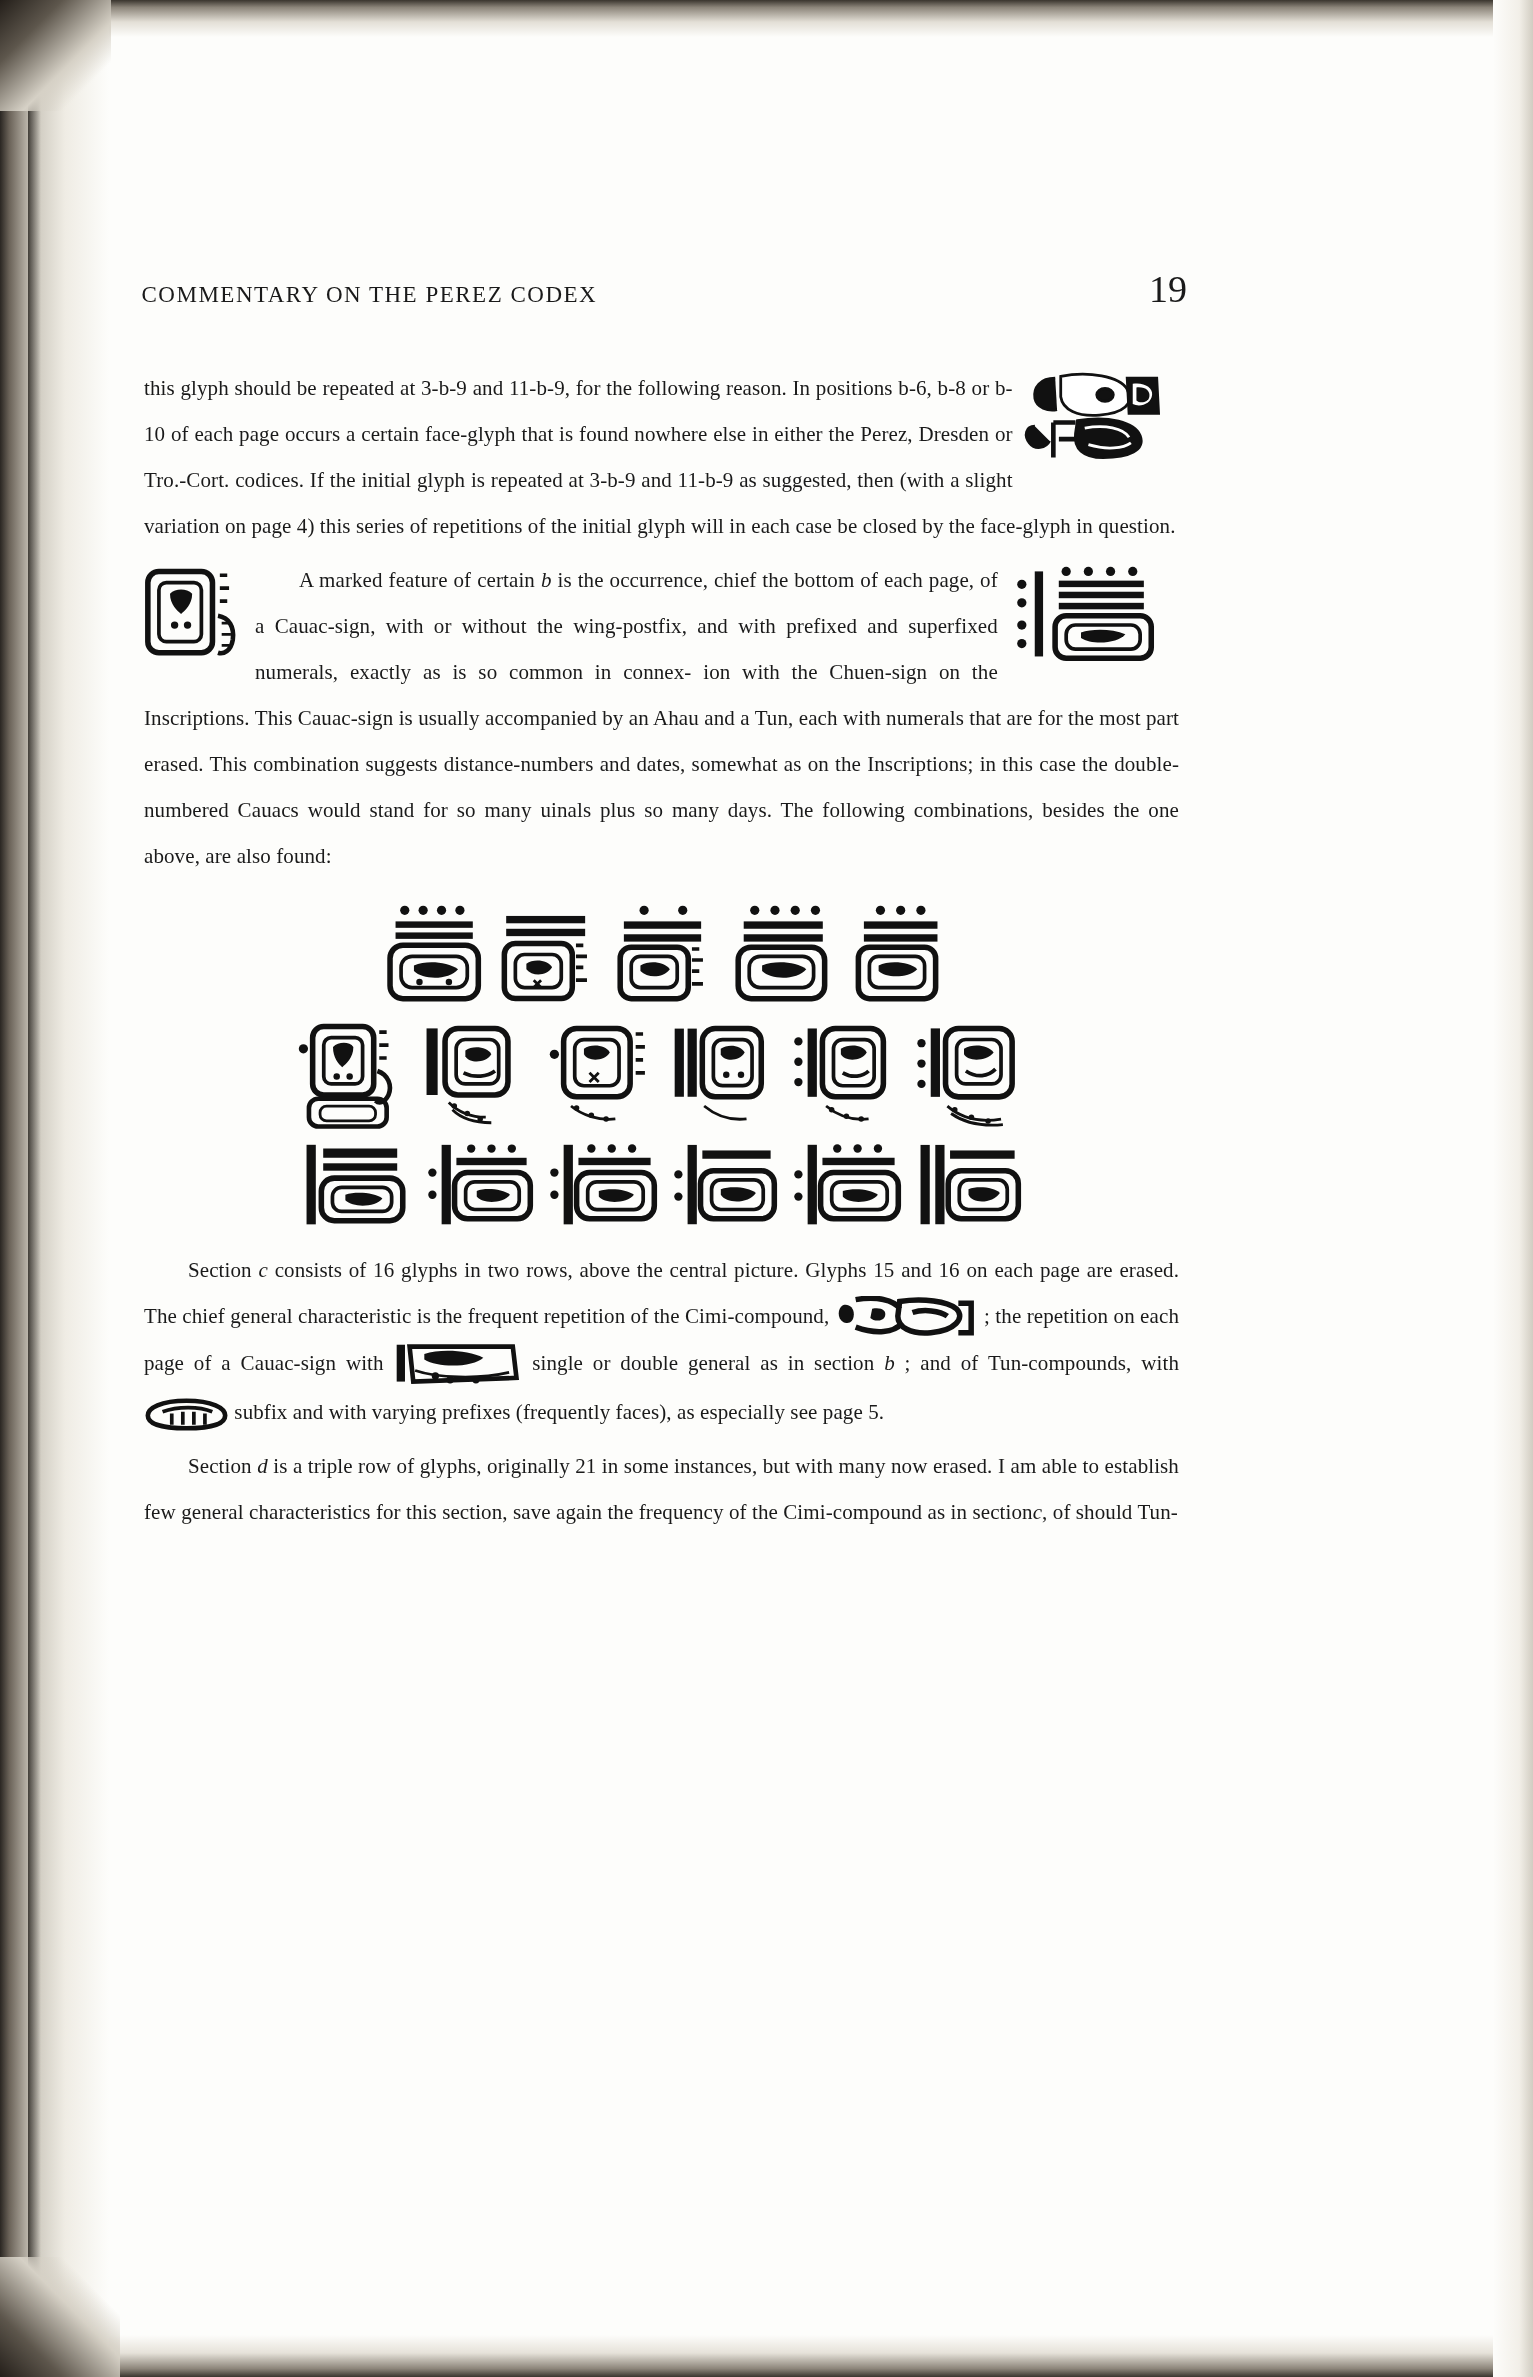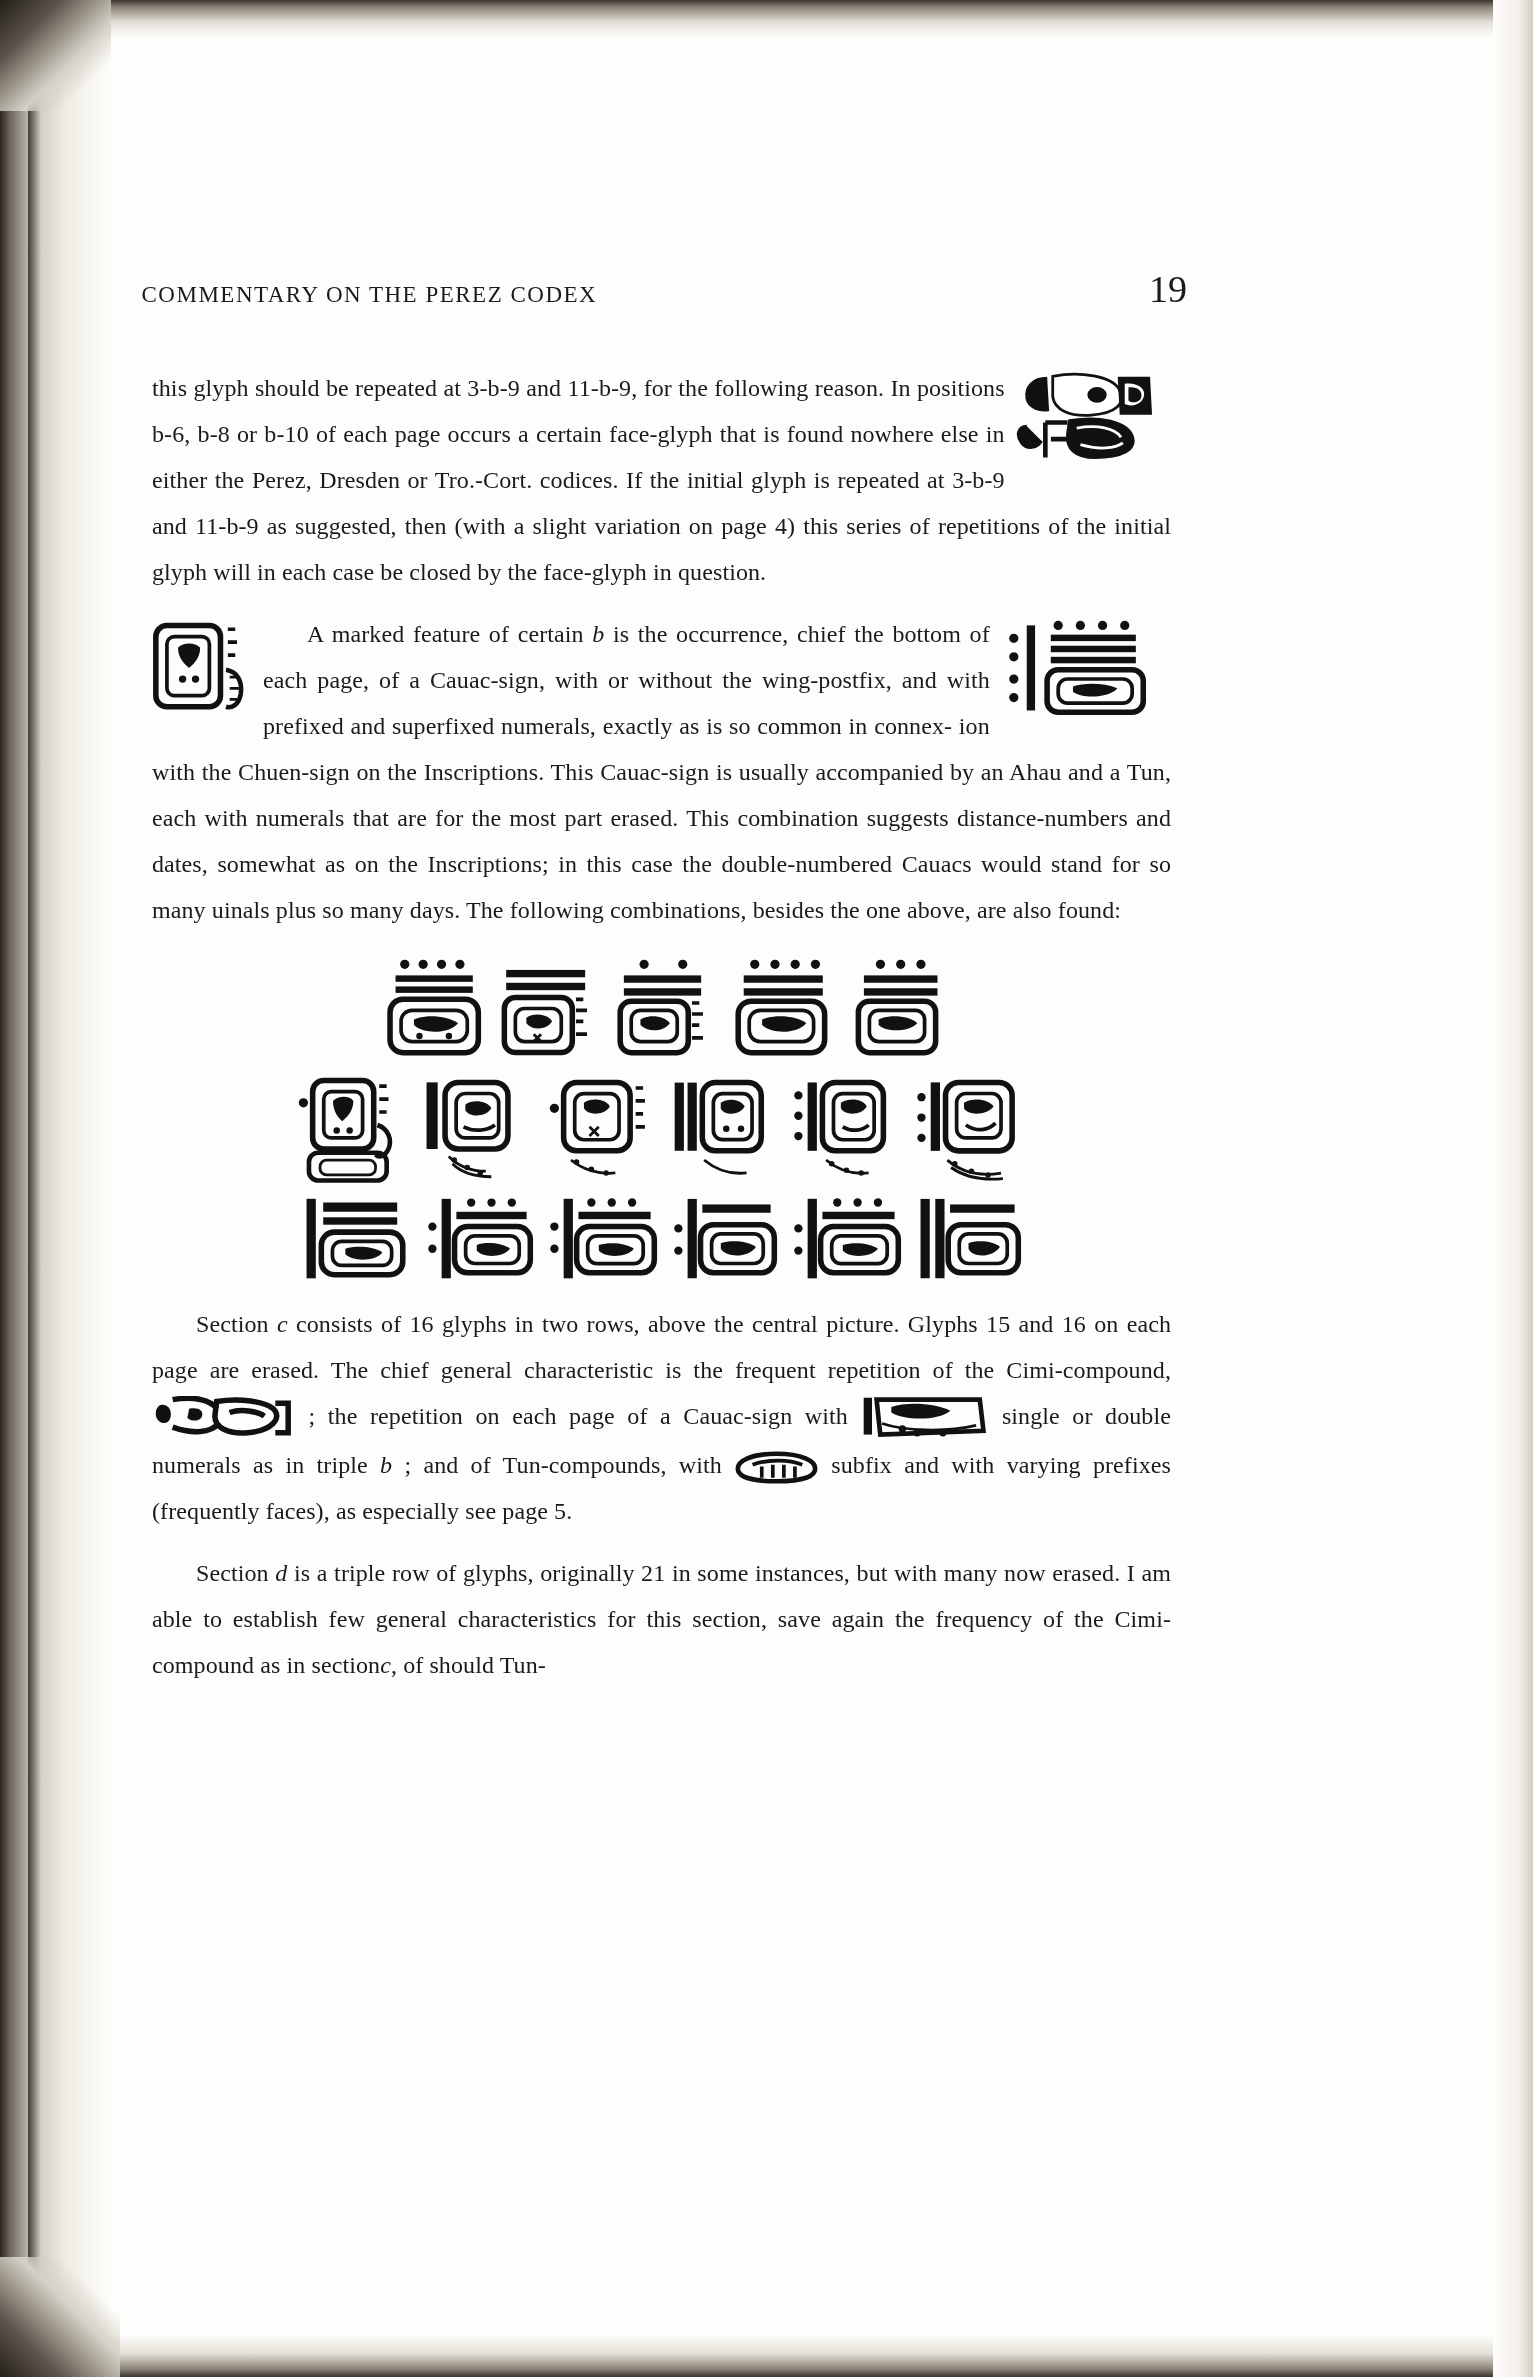--- a/index.html
+++ b/index.html
@@ -86,22 +86,22 @@
     font-variant: small-caps;
     text-transform: uppercase;
     font-family: "Liberation Serif", serif;
   }
   .running-head .rh-page {
     font-size: 38px;
     font-family: "Liberation Serif", serif;
   }
 
   p {
-    margin: 16px;
-    font-size: 24px;
+    margin: 8px;
+    font-size: 21px;
     line-height: 46px;
     text-align: justify;
     text-justify: inter-word;
     letter-spacing: 0.1px;
   }
   p.indent { text-indent: 44px; }
 
   .it { font-style: italic; }
 
   
@@ -538,21 +538,21 @@
         <path d="M18 6 L 130 6 L 134 40 L 22 44 Z" fill="none" stroke="#111" stroke-width="5"></path>
         <path d="M34 14 C 52 8, 82 10, 98 18 C 88 28, 50 30, 34 20 Z" fill="#111"></path>
         <g fill="#111">
             <circle cx="46" cy="38" r="4"></circle>
             <circle cx="62" cy="42" r="4"></circle>
             <circle cx="90" cy="42" r="4"></circle>
           </g>
         <path d="M24 32 C 48 40, 92 42, 126 34" stroke="#111" stroke-width="3" fill="none"></path>
       </svg>
     </span>
-    <span>single or double numerals as in triple</span>
+    <span>single or double general as in section</span>
     <span class="it">b</span>
     <span>; and of Tun-compounds, with</span>
     <span class="glyph-inline" style="width:85px; height:35px;">
       <svg width="85" height="35" viewBox="0 0 92 38" aria-hidden="true">
         <path d="M46 4 C 74 4, 88 12, 88 20 C 88 30, 70 34, 46 34 C 22 34, 4 30, 4 20 C 4 12, 18 4, 46 4 Z" fill="none" stroke="#111" stroke-width="5"></path>
         <path d="M30 18 L 30 30 M42 16 L 42 30 M54 16 L 54 30 M66 18 L 66 30" stroke="#111" stroke-width="4"></path>
         <path d="M20 16 C 36 10, 60 10, 74 16" stroke="#111" stroke-width="4" fill="none"></path>
       </svg>
     </span>
     <span>subfix and with varying prefixes (frequently faces), as especially see page 5.</span>

